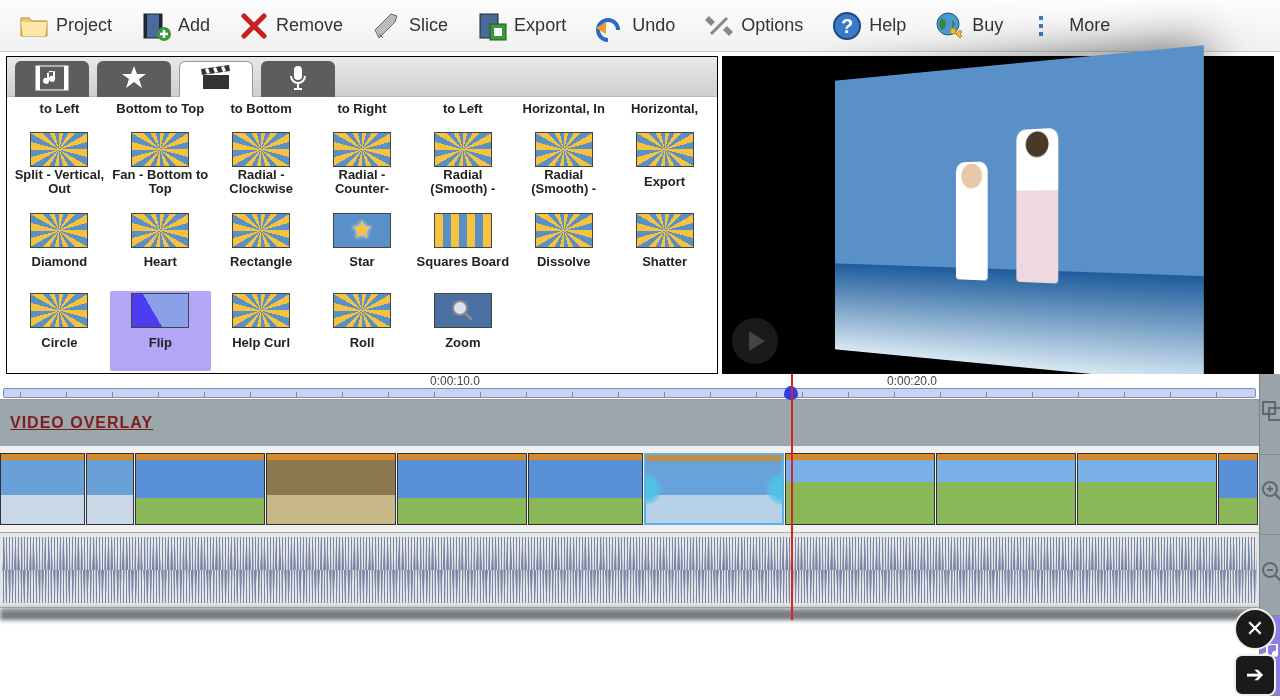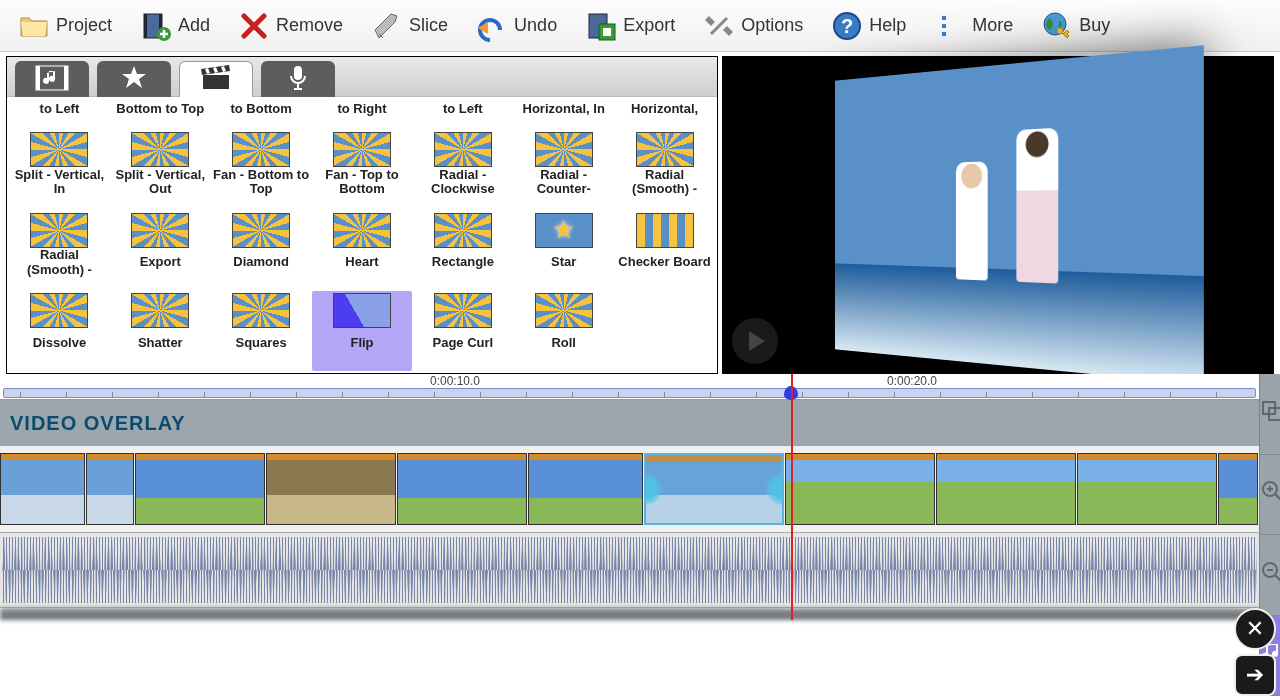--- a/index.html
+++ b/index.html
@@ -37,21 +37,21 @@
   .thumb .star { color:#f7c23e; font-size:22px; text-shadow:0 0 4px #fff;}
   
   
   .timeline { height: 322px; display:flex; }
   .timeline-body { flex:1; position:relative; }
   .ruler { height: 26px; background: #fff; border-bottom:1px solid #999; position:relative;}
   .ruler .tick { position:absolute; top:0; font-size:12px; color:#444; }
   .ruler .scrub { position:absolute; top:14px; left:3px; right:3px; height:10px; background: #c9d2ee; border:1px solid #7a8ac2; border-radius:2px;}
   .ruler .bead { position:absolute; top:12px; background:#2b3ee6; width:14px; height:14px; border-radius:50% 50% 50% 50%/60% 60% 40% 40%; transform: translateX(-50%);}
   .overlay-row { height: 46px; background: #9ba6ad; display:flex; align-items:center; padding-left: 10px;}
-  .overlay-row .title { font-size:20px; font-weight:bold; color:#0c4a6e; letter-spacing:1px;}
+  .overlay-row .title { font-size:16px; font-weight:bold; color:#7f1d1d; letter-spacing:1px;text-decoration:underline;}
   .clips-row { height: 86px; background: #f0f0f0; display:flex; align-items:center; position:relative;}
   .clip { height:72px; border:1px solid #333; margin-right:1px; background:#6aa0d8; position:relative; overflow:hidden;}
   .clip::before { content:""; position:absolute; top:0; left:0; right:0; height:6px; background:#d48a2a;}
   .clip.selected { border:2px solid #5ab4e6;}
   .clip.selected::after { content:""; position:absolute; inset:0; background: rgba(90,180,230,0.15);}
   .clip .scene { position:absolute; inset:6px 0 0 0; }
   .clip .handle { position:absolute; top:50%; width:32px; height:32px; background: radial-gradient(circle,#4fc4e6 40%,rgba(79,196,230,0.3) 70%,transparent 90%); border-radius:50%; transform:translateY(-50%);}
   .audio-row { height: 76px; background: #e6e6e6; border-top:1px solid #aaa; border-bottom:1px solid #aaa; position:relative;}
   .audio-wave { position:absolute; inset:4px 2px; background: repeating-linear-gradient(90deg, transparent 0 1px, #7886a8 1px 2px, transparent 2px 3px); -webkit-mask: linear-gradient(#000,#000); }
   .audio-wave svg { width:100%; height:100%; }
@@ -116,74 +116,74 @@
         <svg width="32" height="32" viewBox="0 0 32 32">
           <path fill="#bbb" stroke="#666" d="M4 20L20 4l6 2-2 6L8 28z"></path>
           <path stroke="#666" d="M8 24l4 4"></path>
         </svg>
       </span>
       <span>Slice</span>
     </div>
     <div class="toolbar-btn">
       <span class="ticon">
         <svg width="32" height="32" viewBox="0 0 32 32">
-          <path fill="none" stroke="#2a6ac6" stroke-width="4" d="M24 20a10 10 0 10-10 10"></path>
-          <path fill="#f49a2a" d="M2 18l10-6v12z"></path>
-        </svg>
-      </span>
-      <span>Undo</span>
-    </div>
-    <div class="toolbar-btn">
-      <span class="ticon">
-        <svg width="32" height="32" viewBox="0 0 32 32">
           <rect x="4" y="4" width="18" height="24" fill="#4a6a9a" stroke="#223"></rect>
           <rect x="14" y="14" width="16" height="16" fill="#3a9a3a" stroke="#1a5a1a"></rect>
           <path fill="#fff" d="M18 18h8v8h-8z"></path>
         </svg>
       </span>
       <span>Export</span>
     </div>
     <div class="toolbar-btn">
       <span class="ticon">
         <svg width="32" height="32" viewBox="0 0 32 32">
+          <path fill="none" stroke="#2a6ac6" stroke-width="4" d="M24 20a10 10 0 10-10 10"></path>
+          <path fill="#f49a2a" d="M2 18l10-6v12z"></path>
+        </svg>
+      </span>
+      <span>Undo</span>
+    </div>
+    <div class="toolbar-btn">
+      <span class="ticon">
+        <svg width="32" height="32" viewBox="0 0 32 32">
           <path fill="#888" d="M6 6l6 6-4 4-6-6zM26 26l-6-6 4-4 6 6z"></path>
           <path stroke="#888" stroke-width="3" d="M8 24L24 8"></path>
         </svg>
       </span>
       <span>Options</span>
     </div>
     <div class="toolbar-btn">
       <span class="ticon">
         <svg width="32" height="32" viewBox="0 0 32 32">
           <circle cx="16" cy="16" r="13" fill="#3a7ac6" stroke="#1a4a8a" stroke-width="2"></circle>
           <text x="16" y="23" text-anchor="middle" fill="#fff" font-size="20" font-weight="bold">?</text>
         </svg>
       </span>
       <span>Help</span>
-    </div>
-    <div class="toolbar-btn">
-      <span class="ticon">
-        <svg width="32" height="32" viewBox="0 0 32 32">
-          <rect x="8" y="6" width="4" height="4" fill="#3a7ac6"></rect>
-          <rect x="8" y="14" width="4" height="4" fill="#3a7ac6"></rect>
-          <rect x="8" y="22" width="4" height="4" fill="#3a7ac6"></rect>
-        </svg>
-      </span>
-      <span>More</span>
     </div>
     <div class="toolbar-btn">
       <span class="ticon">
         <svg width="32" height="32" viewBox="0 0 32 32">
           <circle cx="14" cy="14" r="11" fill="#4a9ad6" stroke="#1a5a8a"></circle>
           <path fill="#3a8a3a" d="M8 8q4 2 4 6t-4 6q-3-3-3-6t3-6zM18 10q3 2 3 4t-3 4z"></path>
           <path fill="#f4c030" stroke="#b88a20" d="M18 20l8 8 2-2-2-2 2-2-2-2-4 4z"></path>
           <circle cx="19" cy="21" r="3" fill="#f4c030" stroke="#b88a20"></circle>
         </svg>
       </span>
       <span>Buy</span>
+    </div>
+    <div class="toolbar-btn">
+      <span class="ticon">
+        <svg width="32" height="32" viewBox="0 0 32 32">
+          <rect x="8" y="6" width="4" height="4" fill="#3a7ac6"></rect>
+          <rect x="8" y="14" width="4" height="4" fill="#3a7ac6"></rect>
+          <rect x="8" y="22" width="4" height="4" fill="#3a7ac6"></rect>
+        </svg>
+      </span>
+      <span>More</span>
     </div>
   </div>
 
 <div class="main">
   <div class="left-panel">
     <div class="tabs" id="tabs">
         <div class="tab">
           <span><svg width="34" height="26" viewBox="0 0 34 26">
               <rect x="1" y="1" width="32" height="24" fill="none" stroke="currentColor"></rect>
               <rect x="1" y="1" width="4" height="24" fill="currentColor"></rect>
@@ -227,33 +227,25 @@
           <div class="label top">to Left</div>
         </div>
         <div class="effect">
           <div class="label top">Horizontal, In</div>
         </div>
         <div class="effect">
           <div class="label top">Horizontal,</div>
         </div>
         <div class="effect">
           <div class="thumb sunburst"></div>
-          <div class="label">Split - Vertical, In</div>
-        </div>
-        <div class="effect">
-          <div class="thumb sunburst"></div>
           <div class="label">Split - Vertical, Out</div>
         </div>
         <div class="effect">
           <div class="thumb sunburst"></div>
           <div class="label">Fan - Bottom to Top</div>
-        </div>
-        <div class="effect">
-          <div class="thumb sunburst"></div>
-          <div class="label">Fan - Top to Bottom</div>
         </div>
         <div class="effect">
           <div class="thumb sunburst"></div>
           <div class="label">Radial - Clockwise</div>
         </div>
         <div class="effect">
           <div class="thumb sunburst"></div>
           <div class="label">Radial - Counter-</div>
         </div>
         <div class="effect">
@@ -281,45 +273,54 @@
           <div class="label">Rectangle</div>
         </div>
         <div class="effect">
           <div class="thumb star">
             <span class="star">★</span>
           </div>
           <div class="label">Star</div>
         </div>
         <div class="effect">
           <div class="thumb check"></div>
-          <div class="label">Checker Board</div>
+          <div class="label">Squares Board</div>
         </div>
         <div class="effect">
           <div class="thumb sunburst"></div>
           <div class="label">Dissolve</div>
         </div>
         <div class="effect">
           <div class="thumb sunburst"></div>
           <div class="label">Shatter</div>
         </div>
         <div class="effect">
           <div class="thumb sunburst"></div>
-          <div class="label">Squares</div>
+          <div class="label">Circle</div>
         </div>
         <div class="effect selected">
           <div class="thumb flip"></div>
           <div class="label">Flip</div>
         </div>
         <div class="effect">
           <div class="thumb sunburst"></div>
-          <div class="label">Page Curl</div>
+          <div class="label">Help Curl</div>
         </div>
         <div class="effect">
           <div class="thumb sunburst"></div>
           <div class="label">Roll</div>
+        </div>
+        <div class="effect">
+          <div class="thumb zoom">
+            <svg width="30" height="24" viewBox="0 0 30 24">
+              <circle cx="12" cy="10" r="7" fill="#d8e4f0" stroke="#888" stroke-width="2"></circle>
+              <path stroke="#888" stroke-width="3" d="M17 15l7 7"></path>
+            </svg>
+          </div>
+          <div class="label">Zoom</div>
         </div>
       </div>
   </div>
   <div class="preview">
     <div class="preview-img">
       <div class="person p1"></div>
       <div class="person p2"></div>
     </div>
     <div class="preview-play"></div>
   </div>

